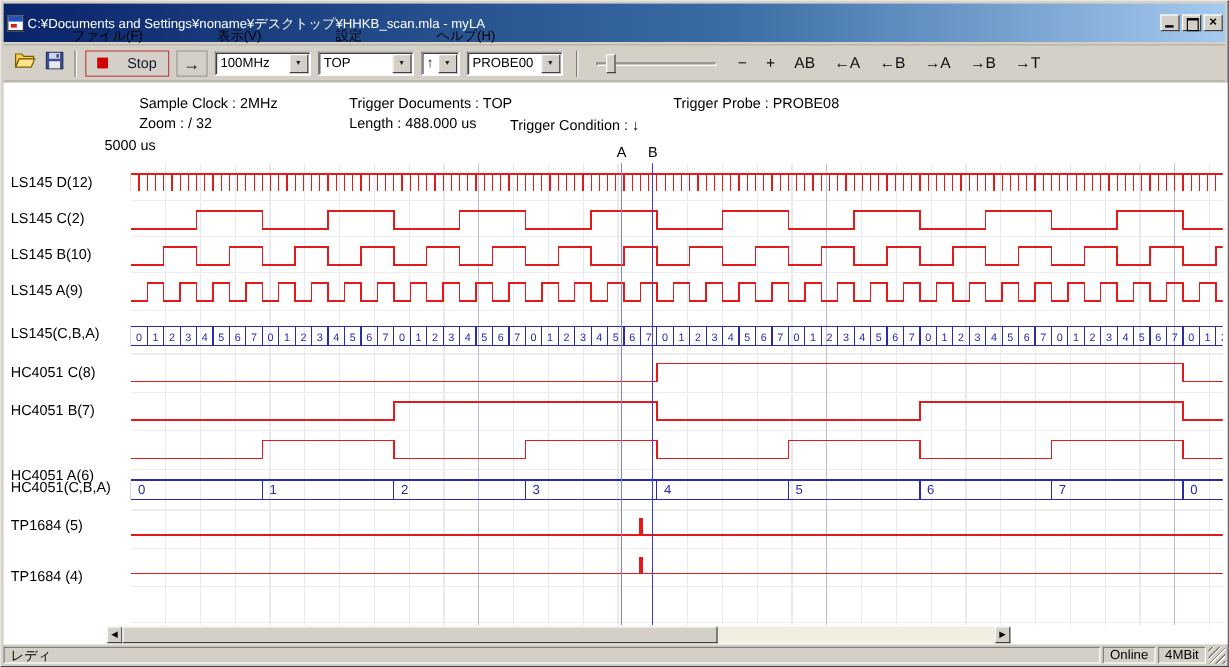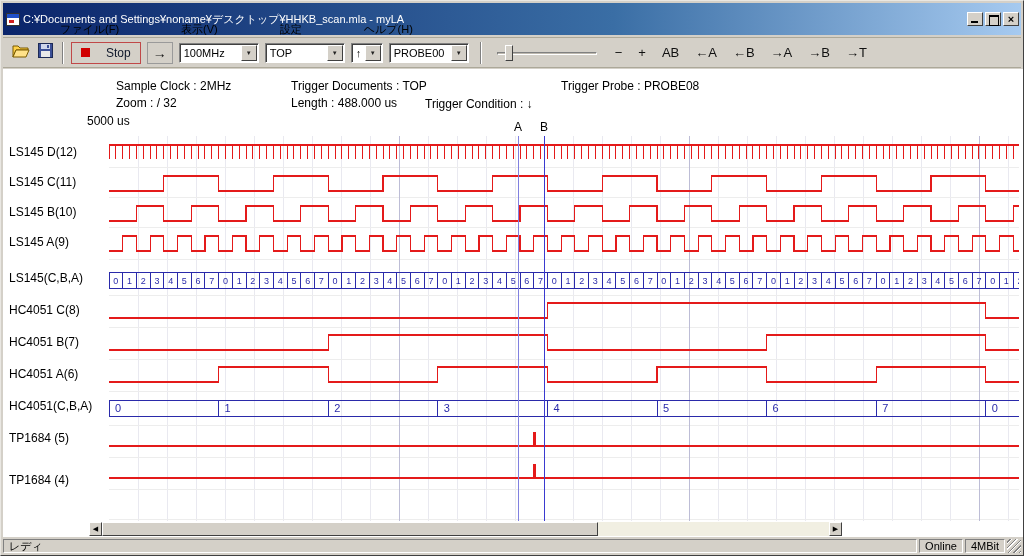--- a/index.html
+++ b/index.html
@@ -172,27 +172,27 @@
   <div class="info-text" style="left:560px; top:78px;">Trigger Probe : PROBE08</div>
   <div class="info-text" style="left:115px; top:95px;">Zoom : / 32</div>
   <div class="info-text" style="left:290px; top:95px;">Length : 488.000 us</div>
   <div class="info-text" style="left:86px; top:113px;">5000 us</div>
 
   <div class="marker-label" id="marker-label-0" style="left: 511px;">A</div>
   <div class="marker-label" id="marker-label-1" style="left: 537px;">B</div>
 
   <div id="signal-labels">
       <div class="sig-label" style="top: 144px;">LS145 D(12)</div>
-      <div class="sig-label" style="top: 174px;">LS145 C(11)</div>
+      <div class="sig-label" style="top: 174px;">LS145 C(2)</div>
       <div class="sig-label" style="top: 204px;">LS145 B(10)</div>
       <div class="sig-label" style="top: 234px;">LS145 A(9)</div>
       <div class="sig-label" style="top: 270px;">LS145(C,B,A)</div>
       <div class="sig-label" style="top: 302px; text-align: center;">HC4051 C(8)</div>
       <div class="sig-label" style="top: 334px;">HC4051 B(7)</div>
-      <div class="sig-label" style="top: 366px;">HC4051 A(6)</div>
+      <div class="sig-label" style="top: 388px;">HC4051 A(6)</div>
       <div class="sig-label" style="top: 398px;">HC4051(C,B,A)</div>
       <div class="sig-label" style="top: 430px;">TP1684 (5)</div>
       <div class="sig-label" style="top: 472px;">TP1684 (4)</div>
     </div>
 
   <svg id="wave-svg" width="910" height="385">
       <line x1="29" y1="0" x2="29" y2="385" stroke="#e9e9f0" stroke-width="1"></line>
       <line x1="58" y1="0" x2="58" y2="385" stroke="#e9e9f0" stroke-width="1"></line>
       <line x1="87" y1="0" x2="87" y2="385" stroke="#e9e9f0" stroke-width="1"></line>
       <line x1="116" y1="0" x2="116" y2="385" stroke="#e9e9f0" stroke-width="1"></line>

